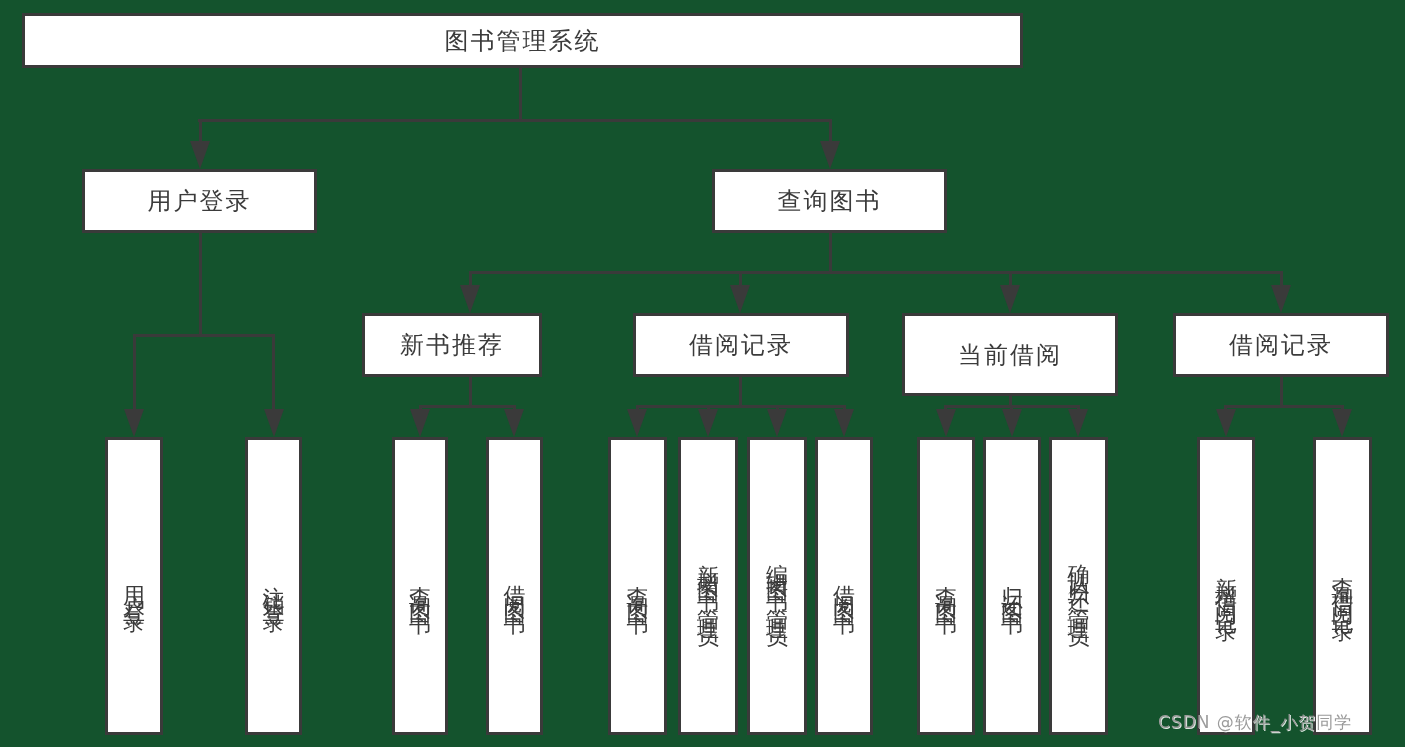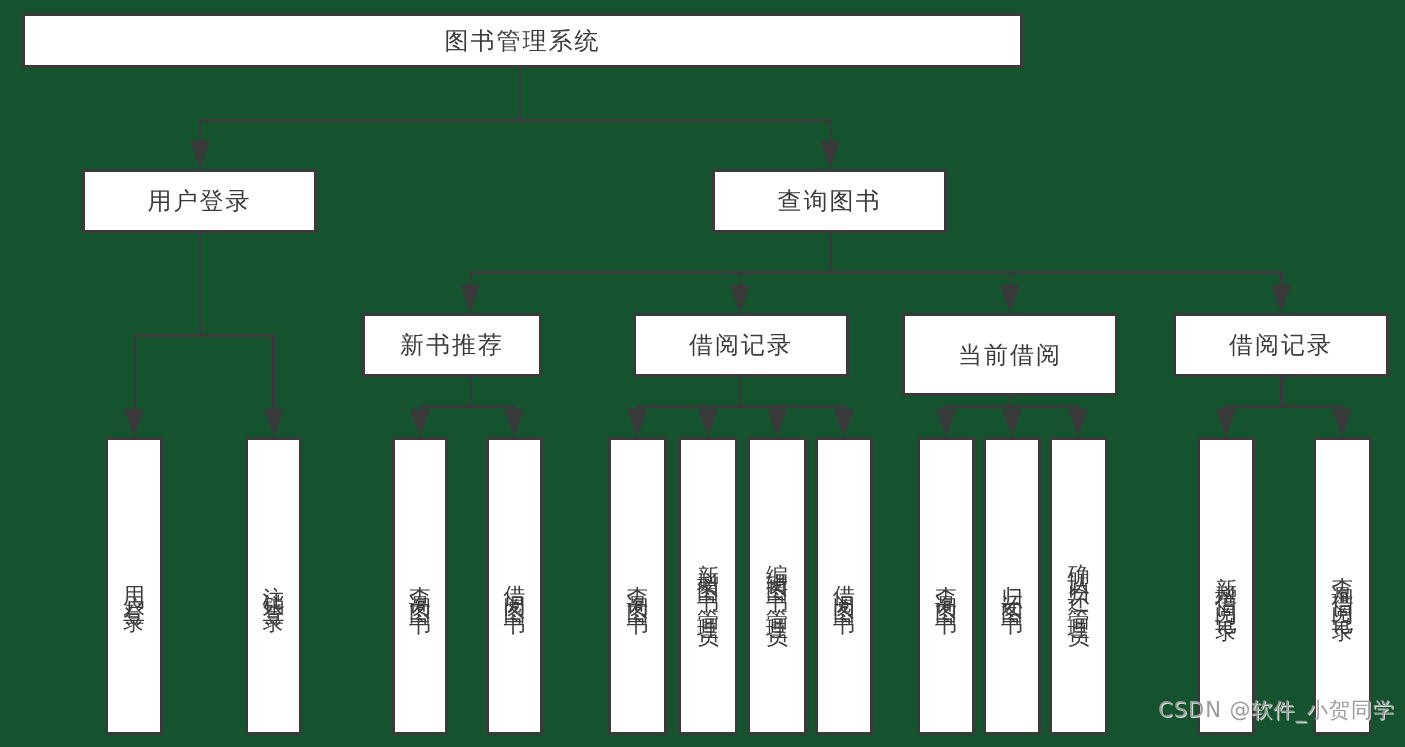--- a/index.html
+++ b/index.html
@@ -34,22 +34,22 @@
   .h{position:absolute;height:3px;background:#3a3a3a;}
   .v{position:absolute;width:3px;background:#3a3a3a;}
   .arrow{
     position:absolute;width:0;height:0;
     border-left:10px solid transparent;
     border-right:10px solid transparent;
     border-top:28px solid #3a3a3a;
   }
   .watermark{
     position:absolute;
-    left:1158px;top:696px;
-    font-size:21px;
+    left:1158px;top:711px;
+    font-size:17px;
     color:#9b9b9b;
     letter-spacing:1px;
     text-shadow:1px 1px 0 rgba(255,255,255,0.85);
     white-space:nowrap;
   }
 </style>
 </head>
 <body>
 
 <div id="canvas">

